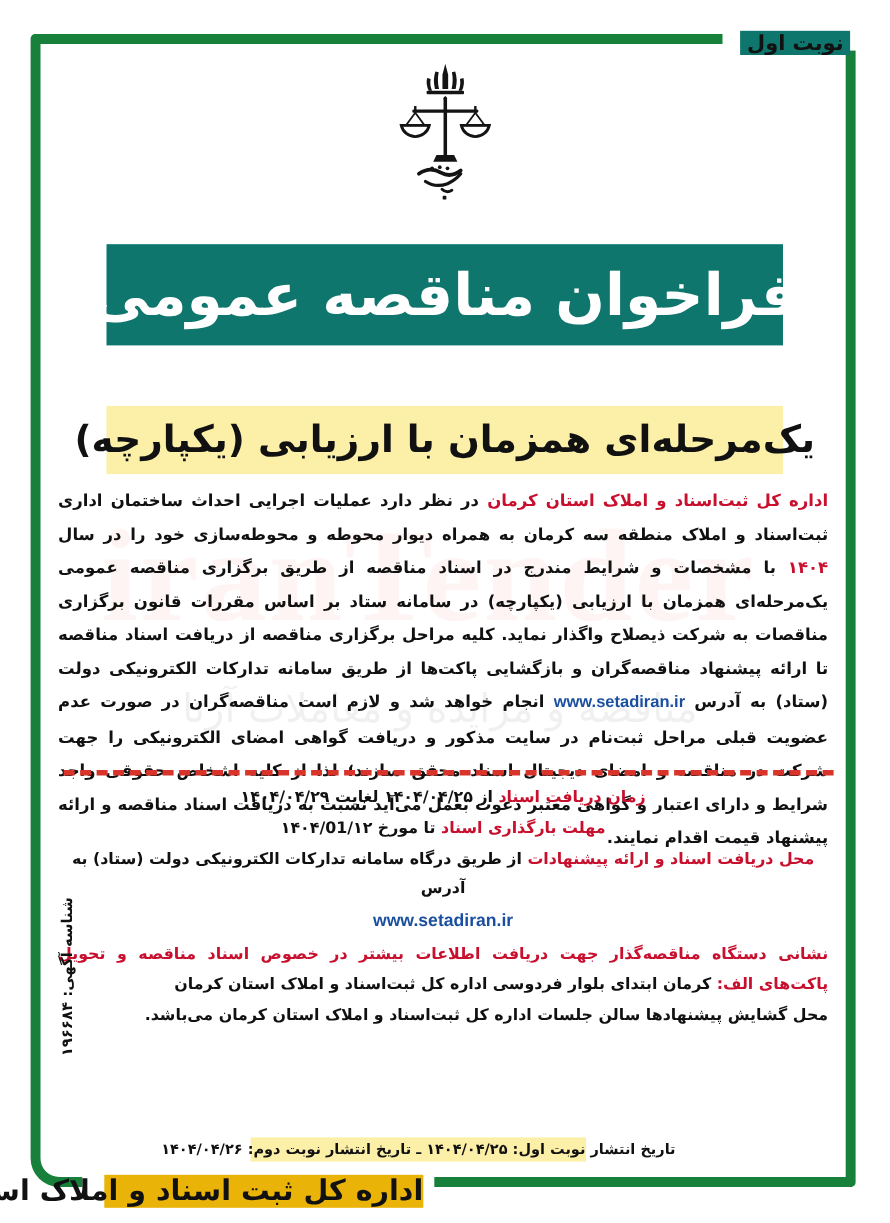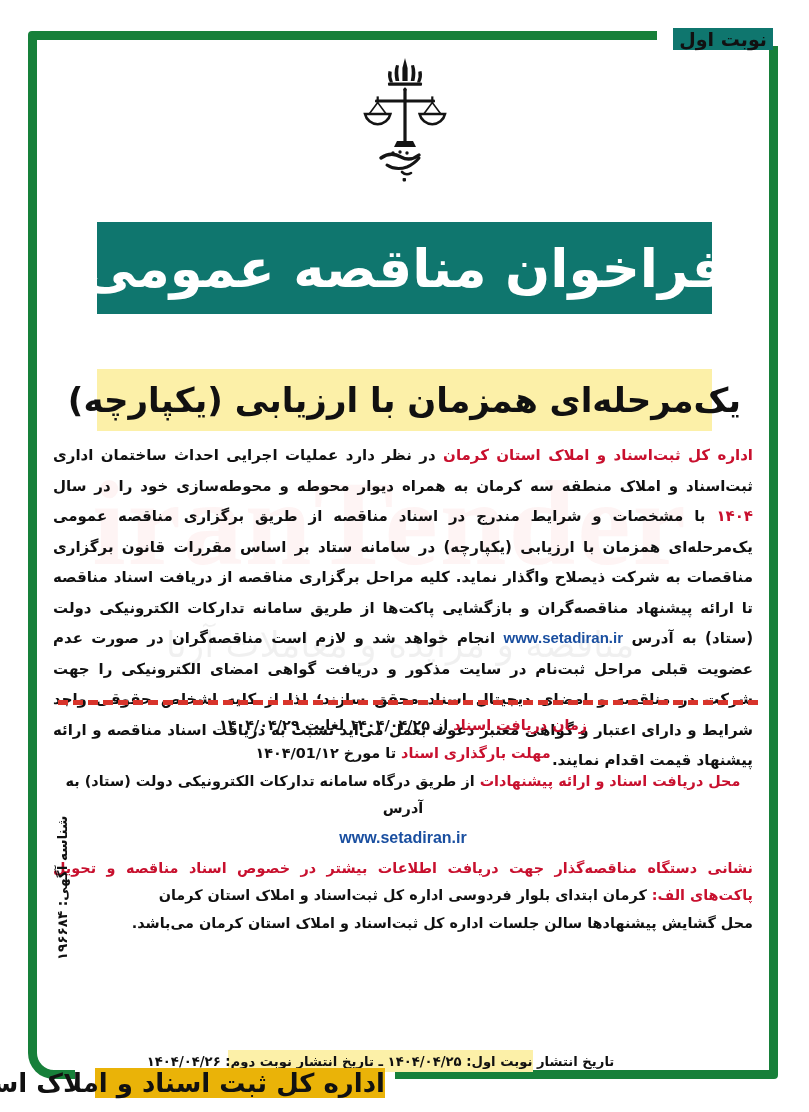--- a/index.html
+++ b/index.html
@@ -178,21 +178,20 @@
     position:absolute;
     left:228px;top:1034px;
     width:305px;height:22px;
     background:#fcf0a8;
     color:#111;
     font-size:13.2px;
     font-weight:bold;
     display:flex;align-items:center;justify-content:center;
     z-index:5;
     white-space:nowrap;
-    margin-top:16px;
   }
 
   
   #footer{
     position:absolute;
     left:95px;bottom:14px;
     width:290px;
     text-align:right;
     font-size:26px;
     font-weight:bold;

